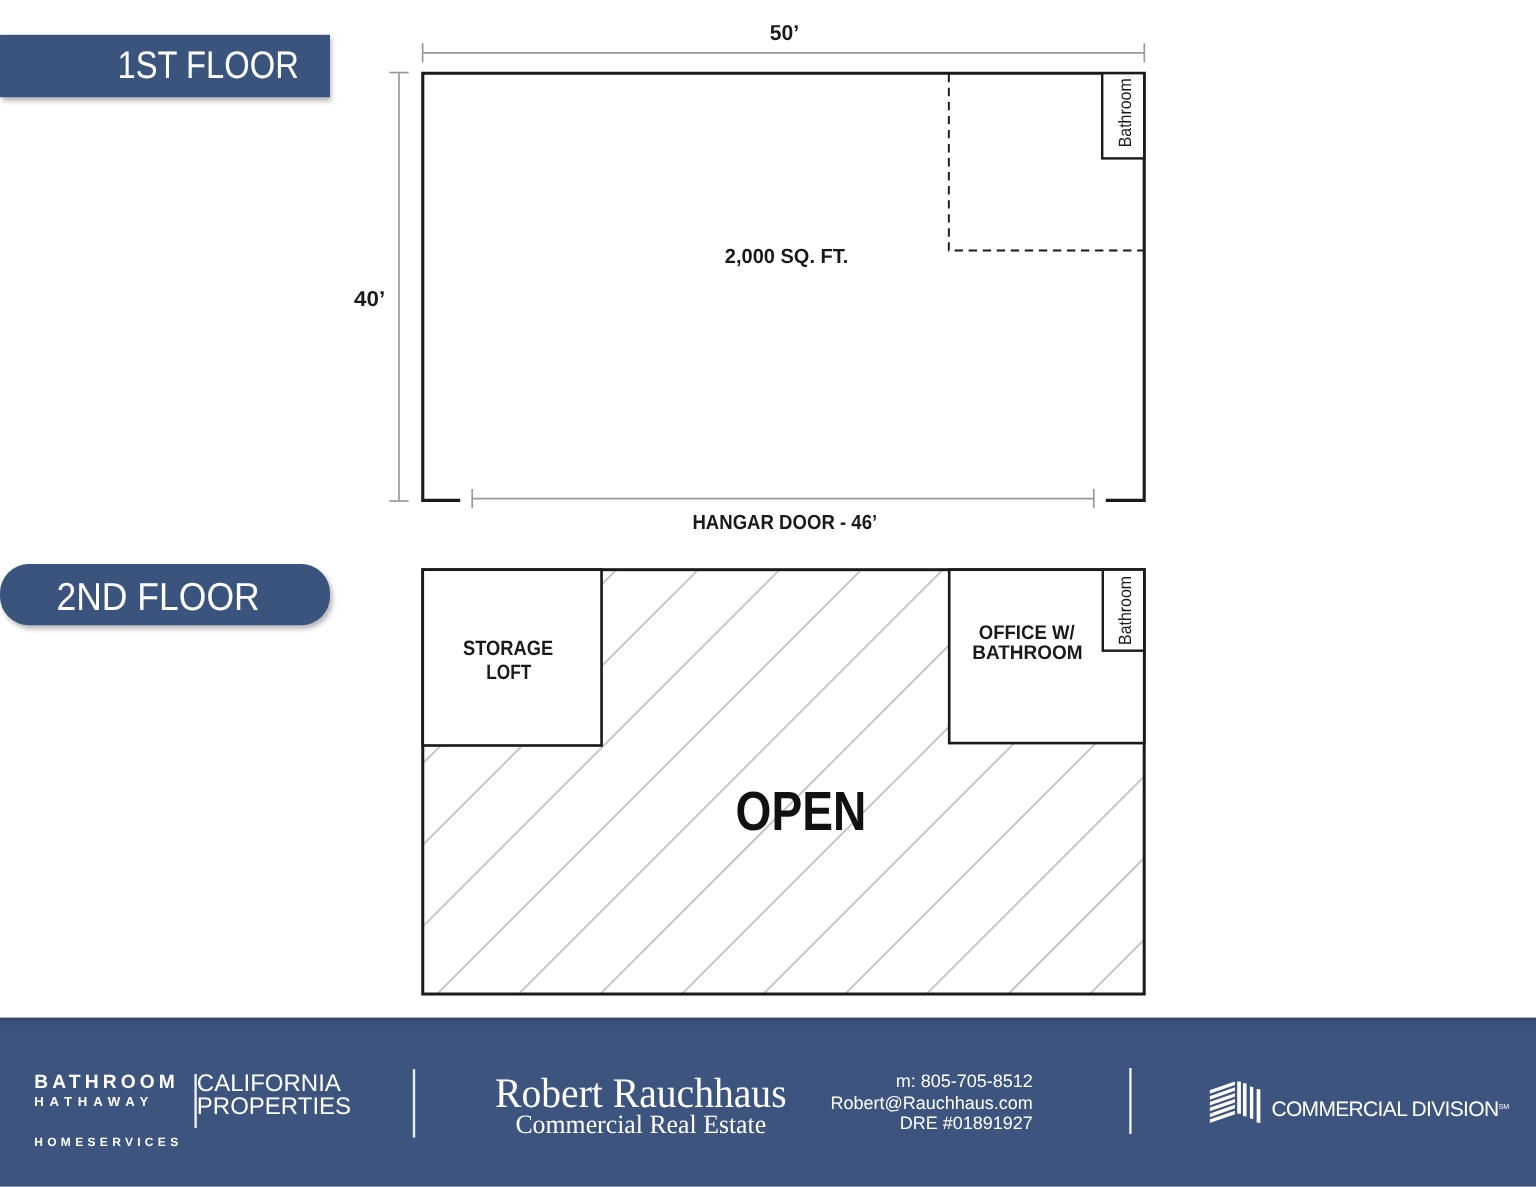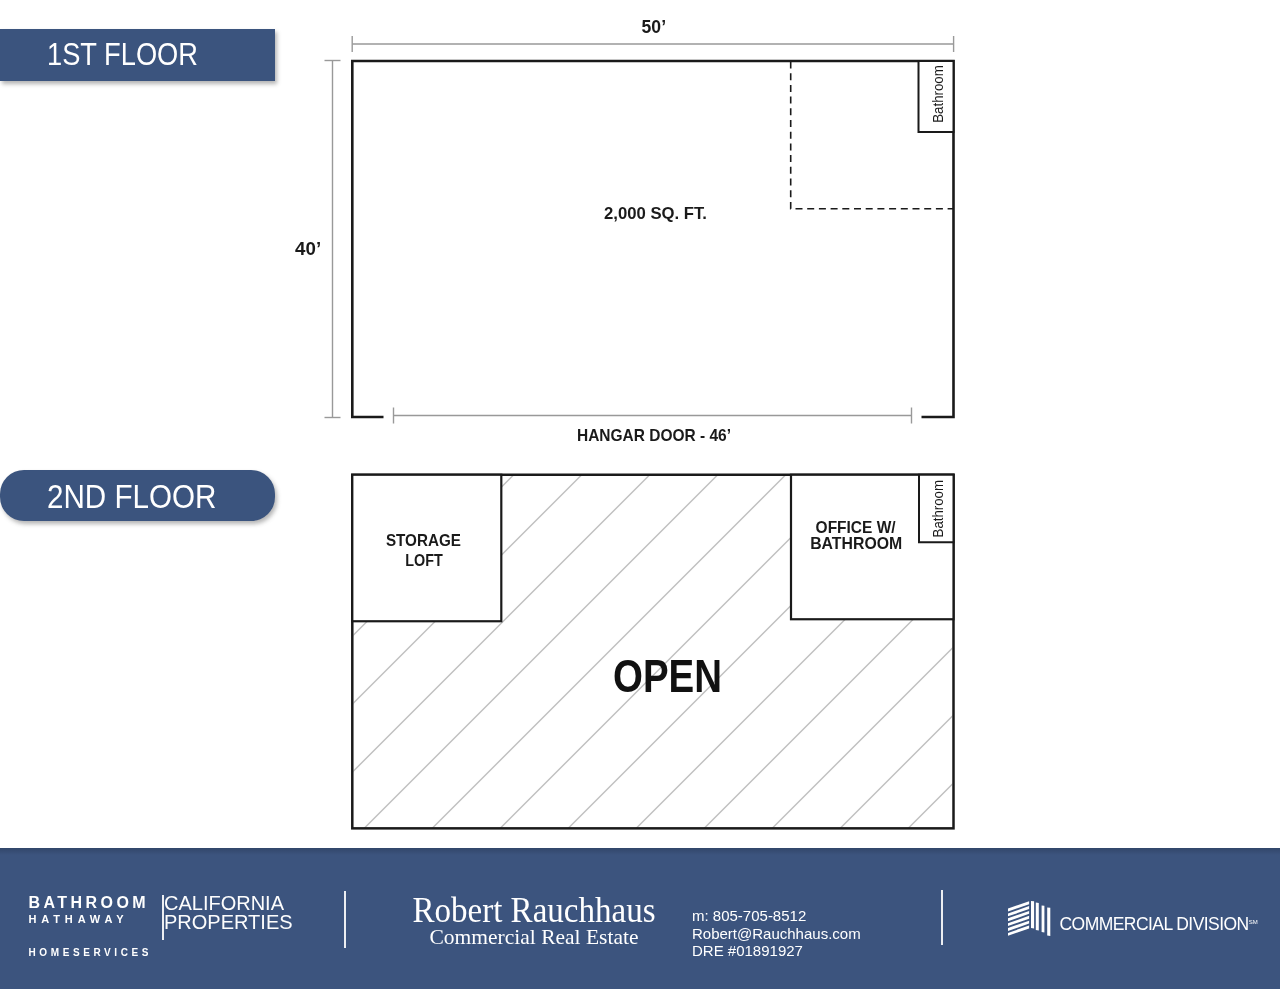--- a/index.html
+++ b/index.html
@@ -10,21 +10,21 @@
        color:#fff;font-size:31px;line-height:52px;
        box-shadow:2px 3px 4px rgba(90,90,90,.45);}
   .label-box span{display:inline-block;transform-origin:0 50%;}
   .footer{position:absolute;left:0;top:848px;width:1280px;height:141px;
        background:linear-gradient(#32466a,#3c547e 7px);color:#fff;}
   .vdiv{position:absolute;background:rgba(255,255,255,.9);}
 </style>
 </head>
 <body>
 
-<div class="label-box" style="top:28.5px;line-height:50.5px;font-size:32px;"><span style="margin-left:46.5px;transform:scaleX(.852);">1ST FLOOR</span></div>
+<div class="label-box" style="top:28.5px;line-height:50.5px;font-size:32px;text-align:right;"><span style="margin-left:46.5px;transform:scaleX(.852);">1ST FLOOR</span></div>
 
 <div class="label-box" style="top:470px;height:51px;line-height:54px;font-size:32.5px;border-radius:24px;"><span style="margin-left:47px;transform:scaleX(.911);">2ND FLOOR</span></div>
 
 <svg class="abs" style="left:0;top:0;" width="1280" height="989" viewBox="0 0 1280 989">
   <defs>
     <clipPath id="hatchclip">
         <rect x="353.5" y="476" width="598.8" height="352"></rect>
       </clipPath>
   </defs>
 
@@ -105,21 +105,21 @@
     CALIFORNIA<br>PROPERTIES
   </div>
 
   <div class="vdiv" style="left:344px;top:43px;width:2px;height:57px;"></div>
 
   <svg class="abs" style="left:400px;top:40px;" width="268" height="62" viewBox="0 0 268 62">
     <text x="134" y="34.4" text-anchor="middle" font-family="Liberation Serif,serif" font-size="35" fill="#fff" textLength="243" lengthAdjust="spacingAndGlyphs">Robert Rauchhaus</text>
     <text x="134" y="56" text-anchor="middle" font-family="Liberation Serif,serif" font-size="22" fill="#fff" textLength="209" lengthAdjust="spacingAndGlyphs">Commercial Real Estate</text>
   </svg>
 
-  <div class="abs" style="left:692px;top:59px;font-size:15px;line-height:17.5px;">
+  <div class="abs" style="left:692px;top:45px;font-size:15px;line-height:17.5px;text-align:right;">
     m: 805-705-8512<br>Robert@Rauchhaus.com<br>DRE #01891927
   </div>
 
   <div class="vdiv" style="left:940.5px;top:42px;width:2px;height:55px;"></div>
 
   <svg class="abs" style="left:1008px;top:53px;" width="43" height="36" viewBox="0 0 43 36">
     <g fill="#fff">
       <polygon points="0,7.60 21.1,0.25 21.1,3.15 0,10.50"></polygon>
       <polygon points="0,12.46 21.1,5.11 21.1,8.01 0,15.36"></polygon>
       <polygon points="0,17.32 21.1,9.97 21.1,12.87 0,20.22"></polygon>

